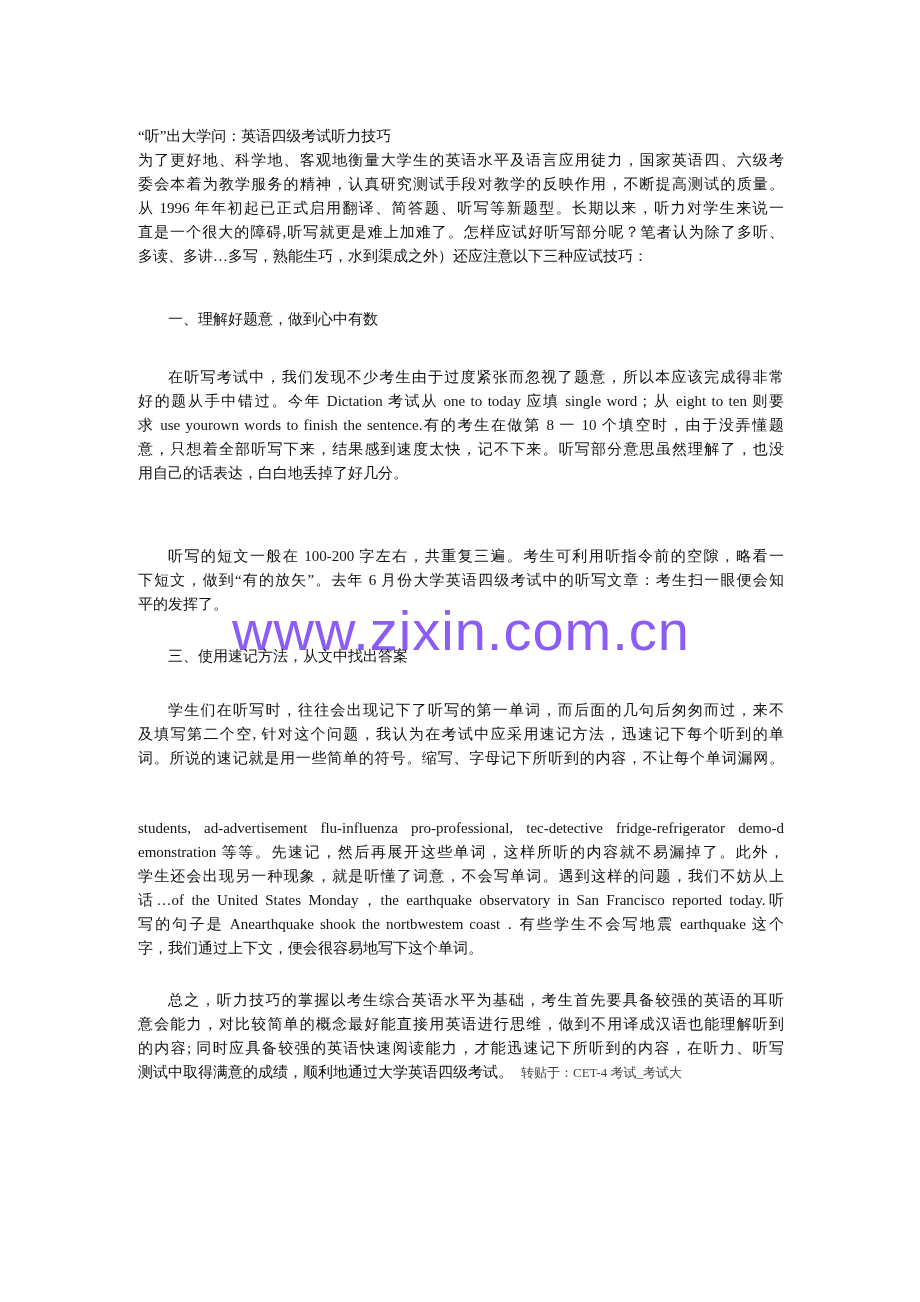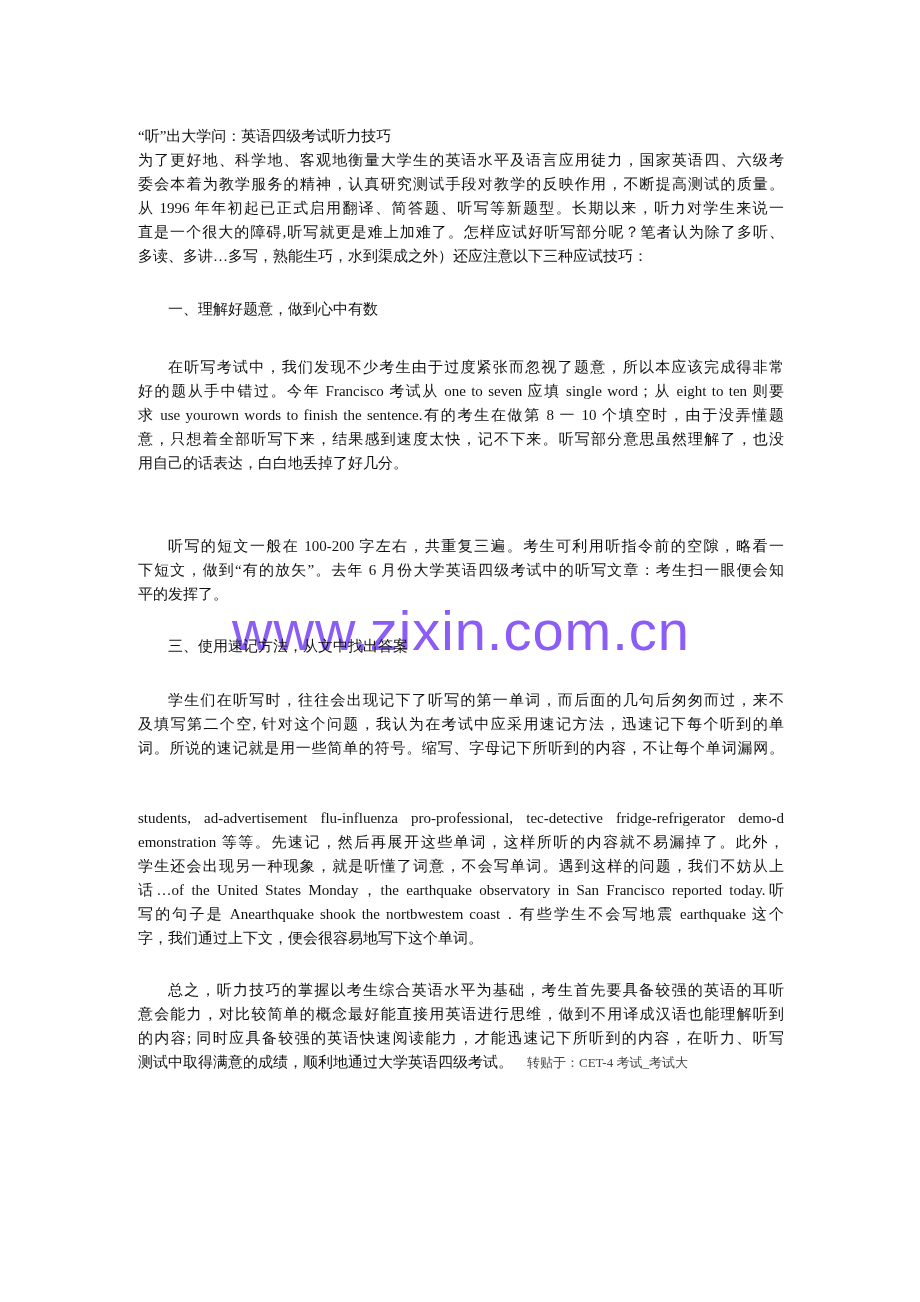--- a/index.html
+++ b/index.html
@@ -4,43 +4,43 @@
 <style>
   html, body { margin: 0; padding: 0; background: #ffffff; }
   body { width: 920px; height: 1302px; position: relative; overflow: hidden;
          font-family: "Liberation Serif", "DejaVu Serif", serif; color: #111; }
   .page { position: absolute; left: 138px; top: 124px; width: 646px; font-size: 15px; line-height: 24px; }
   .line { white-space: nowrap; height: 24px; }
   .just { text-align: justify; text-align-last: justify; white-space: normal; }
   .blank { height: 24px; }
   .indent { padding-left: 30px; }
   .title { }
-  .source { font-size: 13px; color: #444; margin-left: 14px; }
+  .source { font-size: 13px; color: #444; margin-left: 8px; }
   .watermark { position: absolute; left: 232px; top: 598px; font-family: "Liberation Sans", "DejaVu Sans", sans-serif;
                font-size: 56px; color: #8b5cf6; letter-spacing: 1px; z-index: 0; pointer-events: none; }
   .page { z-index: 1; }
 </style>
 </head>
 <body>
 
 <div class="watermark">www.zixin.com.cn</div>
 
 <div class="page">
   <div class="line title">“听”出大学问：英语四级考试听力技巧</div>
   <div class="line just">为了更好地、科学地、客观地衡量大学生的英语水平及语言应用徒力，国家英语四、六级考</div>
   <div class="line just">委会本着为教学服务的精神，认真研究测试手段对教学的反映作用，不断提高测试的质量。</div>
   <div class="line just">从 1996 年年初起已正式启用翻译、简答题、听写等新题型。长期以来，听力对学生来说一</div>
   <div class="line just">直是一个很大的障碍,听写就更是难上加难了。怎样应试好听写部分呢？笔者认为除了多听、</div>
   <div class="line">多读、多讲…多写，熟能生巧，水到渠成之外）还应注意以下三种应试技巧：</div>
 
   <div class="blank"></div>
-  <div class="line indent" style="margin-top:5px">一、理解好题意，做到心中有数</div>
+  <div class="line indent" style="margin-top:15px">一、理解好题意，做到心中有数</div>
   <div class="blank" style="height:34px"></div>
   <div class="line just indent">在听写考试中，我们发现不少考生由于过度紧张而忽视了题意，所以本应该完成得非常</div>
-  <div class="line just">好的题从手中错过。今年 Francisco 考试从 one to seven 应填 single word；从 eight to ten 则要</div>
+  <div class="line just">好的题从手中错过。今年 Dictation 考试从 one to today 应填 single word；从 eight to ten 则要</div>
   <div class="line just">求 use yourown words to finish the sentence.有的考生在做第 8 一 10 个填空时，由于没弄懂题</div>
   <div class="line just">意，只想着全部听写下来，结果感到速度太快，记不下来。听写部分意思虽然理解了，也没</div>
   <div class="line">用自己的话表达，白白地丢掉了好几分。</div>
 
   <div class="blank" style="height:29px"></div>
   <div class="blank" style="height:30px"></div>
   <div class="line just indent">听写的短文一般在 100-200 字左右，共重复三遍。考生可利用听指令前的空隙，略看一</div>
   <div class="line just">下短文，做到“有的放矢”。去年 6 月份大学英语四级考试中的听写文章：考生扫一眼便会知</div>
   <div class="line">平的发挥了。</div>
 

